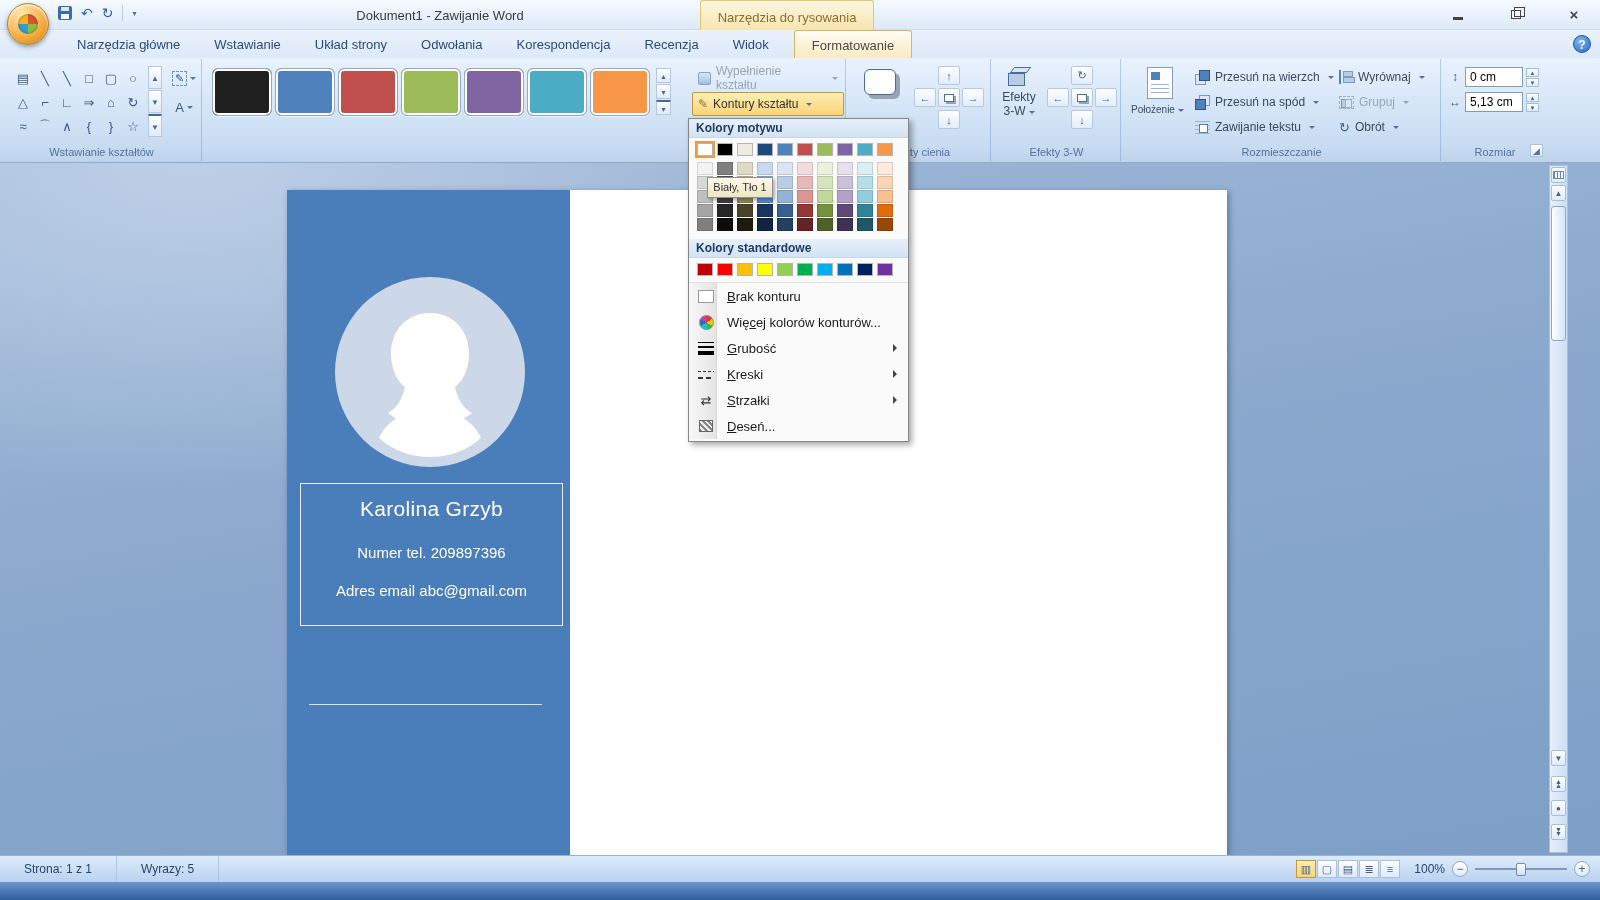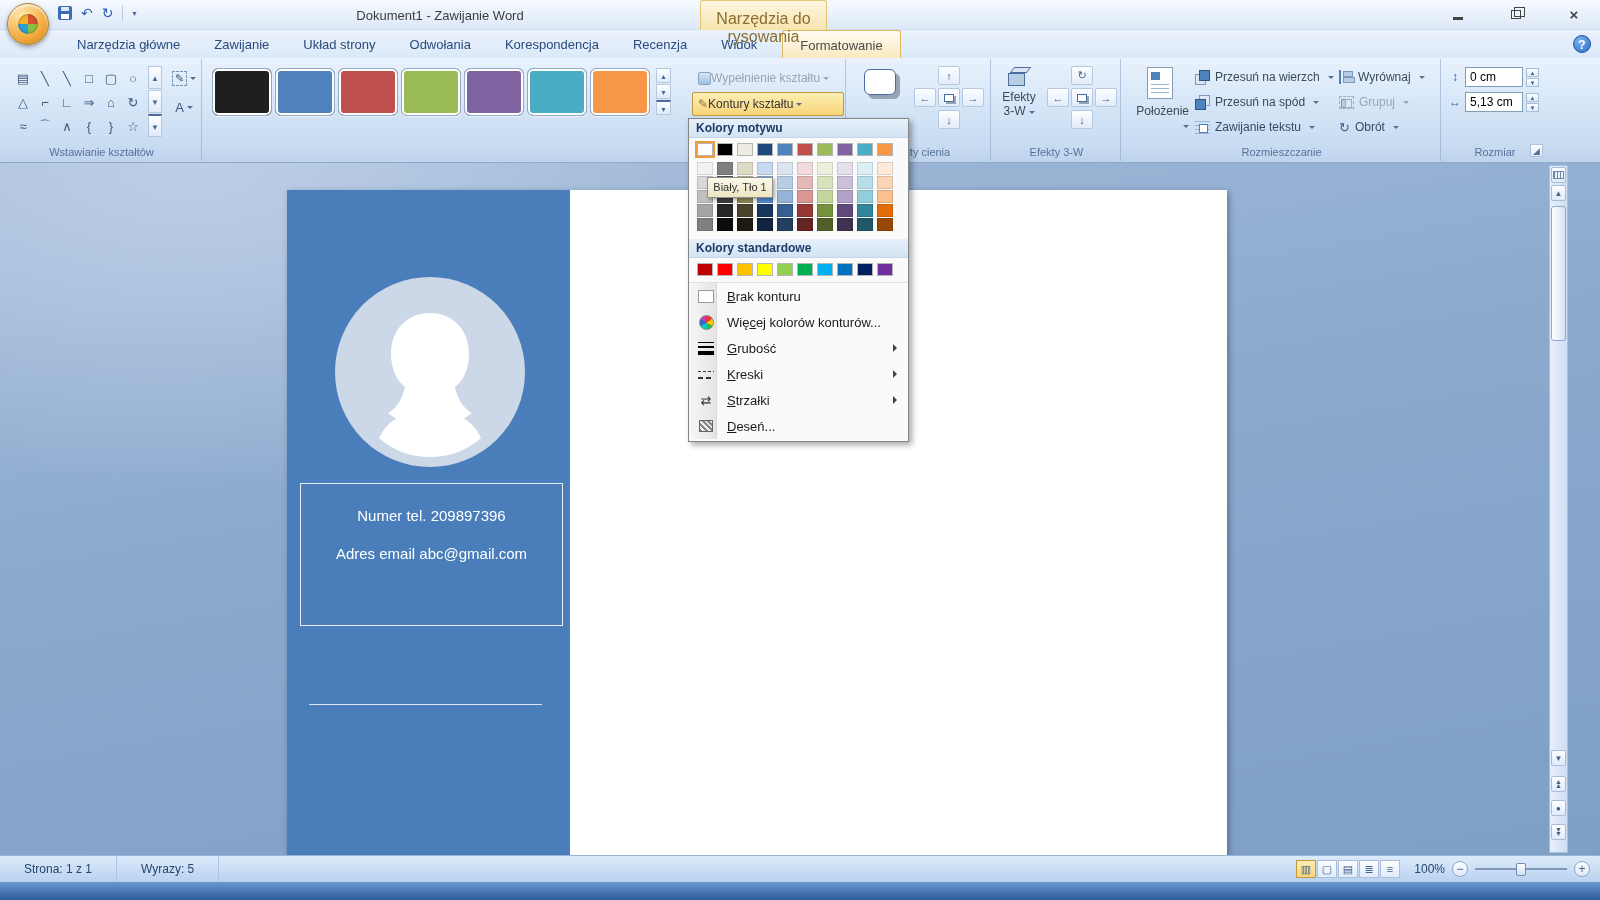--- a/index.html
+++ b/index.html
@@ -11,21 +11,21 @@
 .orb{position:absolute;top:3px;left:7px;width:42px;height:42px;border-radius:50%;background:radial-gradient(circle at 35% 28%,#ffe9b0,#f3a93c 60%,#ca7f16);border:1px solid #a8873f;box-shadow:0 2px 4px rgba(0,0,0,.35),inset 0 2px 3px rgba(255,255,255,.8);z-index:40}
 .orb-core{position:absolute;inset:10px;border-radius:50%;background:conic-gradient(#d7542e 0 25%,#8cbe3f 0 50%,#2e9fd4 0 75%,#f3b229 0);box-shadow:inset 0 0 3px rgba(0,0,0,.4)}
 .qat{position:absolute;left:58px;top:5px;display:flex;align-items:center;gap:9px;z-index:10}
 .ic-floppy{display:inline-block;width:14px;height:14px;background:#3a6cb5;border-radius:2px;position:relative}
 .ic-floppy::before{content:"";position:absolute;left:3px;top:1px;width:8px;height:4px;background:#dce8f6}
 .ic-floppy::after{content:"";position:absolute;left:3px;bottom:1px;width:8px;height:5px;background:#fff}
 .qat .glyph{font-size:14px;color:#2f5fae;line-height:14px}
 .qat .caret-sm{font-size:8px;color:#4a6a96}
 .qat-sep{width:1px;height:16px;background:#b9cbe2}
 .title-text{position:absolute;left:280px;top:8px;width:320px;text-align:center;font-size:13px;color:#3c3c3c;white-space:nowrap}
-.ctx-header{position:absolute;left:700px;top:0;width:127px;height:30px;background:linear-gradient(#fdf6e0,#f7e5af);border:1px solid #e3c572;border-bottom:none;border-radius:3px 3px 0 0;text-align:center;font-size:16px;color:#8a6d2f;padding-top:9px;z-index:5}
+.ctx-header{position:absolute;left:700px;top:0;width:174px;height:30px;background:linear-gradient(#fdf6e0,#f7e5af);border:1px solid #e3c572;border-bottom:none;border-radius:3px 3px 0 0;text-align:center;font-size:13px;color:#8a6d2f;padding-top:9px;z-index:5}
 .winbtns{position:absolute;right:14px;top:5px;display:flex;gap:34px;align-items:center;z-index:10}
 .winbtn{width:24px;height:18px;display:flex;align-items:center;justify-content:center;color:#444}
 .ic-min{display:inline-block;width:10px;height:3px;background:#444;margin-top:8px}
 .ic-restore{display:inline-block;width:10px;height:9px;border:1.5px solid #444;position:relative;background:#eef4fb}
 .ic-restore::before{content:"";position:absolute;left:2px;top:-4px;width:9px;height:8px;border:1.5px solid #444}
 .ic-close{font-size:15px;font-weight:bold;color:#444;line-height:15px}
 
 
 .tabsrow{position:absolute;top:30px;left:0;right:0;height:28px;background:linear-gradient(#eaf2fc,#dbe9f8)}
 .tabs{display:flex;height:100%;padding-left:60px;align-items:stretch}
@@ -48,37 +48,37 @@
 .g1-right{position:absolute;left:168px;top:7px;width:30px}
 .g1-btn{width:28px;height:24px;display:flex;align-items:center;justify-content:center;font-size:13px;color:#3c5a7e;border:1px solid transparent;margin-bottom:5px}
 .g1-btn .dash{border:1px dashed #7a94b5;padding:0 2px;font-size:11px}
 
 
 .style-swatches{position:absolute;left:8px;top:9px;display:flex;gap:3px}
 .style-swatches div{width:60px;height:48px;border-radius:6px;border:1px solid #93a9c4;box-shadow:inset 0 0 0 2px #fff,0 1px 1px rgba(255,255,255,.6)}
 .ss-scroll{position:absolute;left:452px;top:9px;width:16px}
 .ss-scroll span{display:block;width:15px;height:15px;text-align:center;font-size:7px;color:#4a6a96;line-height:15px;border:1px solid #b6c8e0;background:linear-gradient(#fdfeff,#dfeafa);margin-bottom:1px}
 .ss-right{position:absolute;left:488px;top:7px;width:152px}
-.ss-btn{display:flex;align-items:center;height:24px;padding:0 5px;font-size:12px;margin-bottom:2px;border:1px solid transparent;border-radius:2px}
+.ss-btn{display:flex;align-items:center;gap:5px;height:24px;padding:0 5px;font-size:12px;margin-bottom:2px;border:1px solid transparent;border-radius:2px}
 .ss-btn.disabled{color:#9aa4b2}
 .ss-btn.active{background:linear-gradient(#fceeb3,#f9d478);border-color:#c0993f;color:#333}
 .ic-bucket{display:inline-block;width:13px;height:13px;background:linear-gradient(#d9e6f4,#9fc0e0);border:1px solid #8aa4c4;border-radius:2px}
 .ic-pencil{font-size:12px;color:#8a6d3b}
 
 
 .bigbtn{position:absolute;text-align:center;font-size:12px;color:#3a4a5c;border:1px solid transparent;border-radius:3px}
 .shadowrect{width:32px;height:26px;border:1px solid #4a6d9e;border-radius:6px;background:#fff;box-shadow:4px 4px 0 #98a4b6;margin:4px auto 0}
 .cube{position:relative;width:22px;height:20px;margin:2px auto 4px}
 .cube .f{position:absolute;left:0;bottom:0;width:17px;height:13px;background:#b8cce4;border:1px solid #4a6d9e}
 .cube .t{position:absolute;left:4px;top:1px;width:17px;height:6px;background:#dbe5f2;border:1px solid #4a6d9e;transform:skewX(-38deg)}
 .nudge{position:absolute;width:22px;height:19px;display:flex;align-items:center;justify-content:center;font-size:11px;color:#3f5e8c;border:1px solid #b6c8e0;background:linear-gradient(#fdfeff,#e2ecfa);border-radius:2px}
 .ic-shadowtoggle{display:inline-block;width:10px;height:8px;border:1px solid #4a6d9e;background:#fff;box-shadow:2px 2px 0 #98a4b6}
 
 
-.ar-big{position:absolute;left:8px;top:6px;width:58px;text-align:right;font-size:12px;color:#3a4a5c}
+.ar-big{position:absolute;left:8px;top:6px;width:58px;text-align:left;font-size:10px;color:#3a4a5c}
 .posicon{width:26px;height:32px;background:#fff;border:1px solid #8a9cb4;margin:2px auto 5px;position:relative}
 .posicon::before{content:"";position:absolute;left:3px;top:4px;width:9px;height:8px;background:#4f81bd}
 .posicon::after{content:"";position:absolute;left:3px;right:3px;top:16px;height:12px;background:repeating-linear-gradient(#9db3d4 0 1px,transparent 1px 4px)}
 .ar-row{position:absolute;display:flex;align-items:center;gap:5px;height:22px;font-size:12px;color:#3a4a5c;white-space:nowrap}
 .ar-row.disabled{color:#98a6b6}
 .ic-front{position:relative;width:15px;height:15px}
 .ic-front::before{content:"";position:absolute;left:0;bottom:0;width:9px;height:9px;background:#dce6f4;border:1px solid #7d99bd}
 .ic-front::after{content:"";position:absolute;right:0;top:0;width:9px;height:9px;background:#4f81bd;border:1px solid #2c5484}
 .ic-back{position:relative;width:15px;height:15px}
 .ic-back::before{content:"";position:absolute;right:0;top:0;width:9px;height:9px;background:#dce6f4;border:1px solid #7d99bd}
@@ -184,21 +184,21 @@
         </span>
       <span class="winbtn">
           <span class="ic-close">×</span>
         </span>
     </div>
   </div>
 
   <div class="tabsrow">
     <div class="tabs">
       <span class="tab">Narzędzia główne</span>
-      <span class="tab">Zawijanie</span>
+      <span class="tab">Wstawianie</span>
       <span class="tab">Układ strony</span>
       <span class="tab">Odwołania</span>
       <span class="tab">Korespondencja</span>
       <span class="tab">Recenzja</span>
       <span class="tab">Widok</span>
       <span class="tab ctx">Formatowanie</span>
     </div>
   </div>
   <div class="help-btn">?</div>
 
@@ -385,20 +385,21 @@
     <div class="page">
       <div class="sidebar-shape" id="sidebarShape" style="background-color: rgb(74, 126, 187);">
         <div class="avatar">
           <svg viewBox="0 0 190 190" width="190" height="190">
             <circle cx="95" cy="95" r="95" fill="#ccd7e8"></circle>
             <path fill="#ffffff" d="M95 36c-23 0-39 17-39 41 0 15 6 27 14 33-4 19-15 25-17 26 9 8 25 13 42 13s33-5 42-13c-2-1-13-7-17-26 8-6 14-18 14-33 0-24-16-41-39-41z"></path>
             <path fill="#ffffff" d="M44 161c9-19 27-28 51-28s42 9 51 28c-13 12-31 19-51 19s-38-7-51-19z"></path>
           </svg>
         </div>
         <div class="info-box">
+          <div class="cv-name">Karolina Grzyb</div>
           <div class="cv-phone">Numer tel. 209897396</div>
           <div class="cv-email">Adres email abc@gmail.com</div>
         </div>
         <div class="rule-line"></div>
       </div>
     </div>
 
     <div class="vscroll">
       <span class="sb-btn" style="top:1px"><span class="ic-ruler"></span></span>
       <span class="sb-btn" style="top:19px">▲</span>

